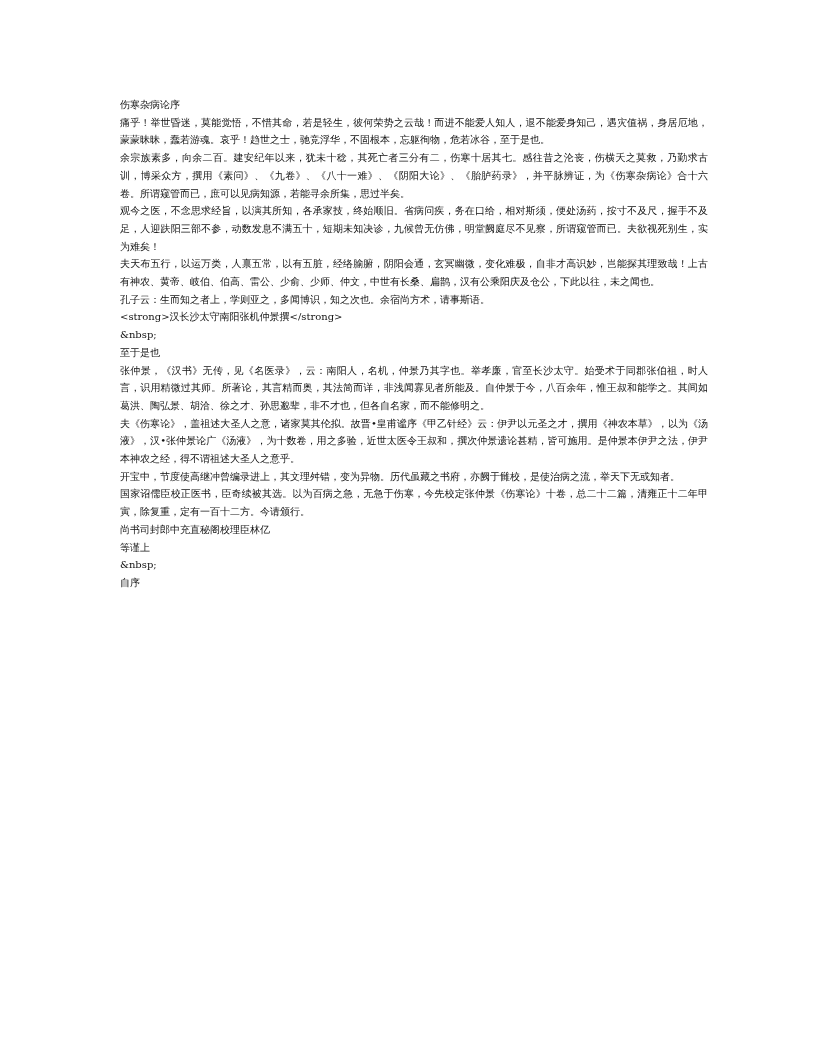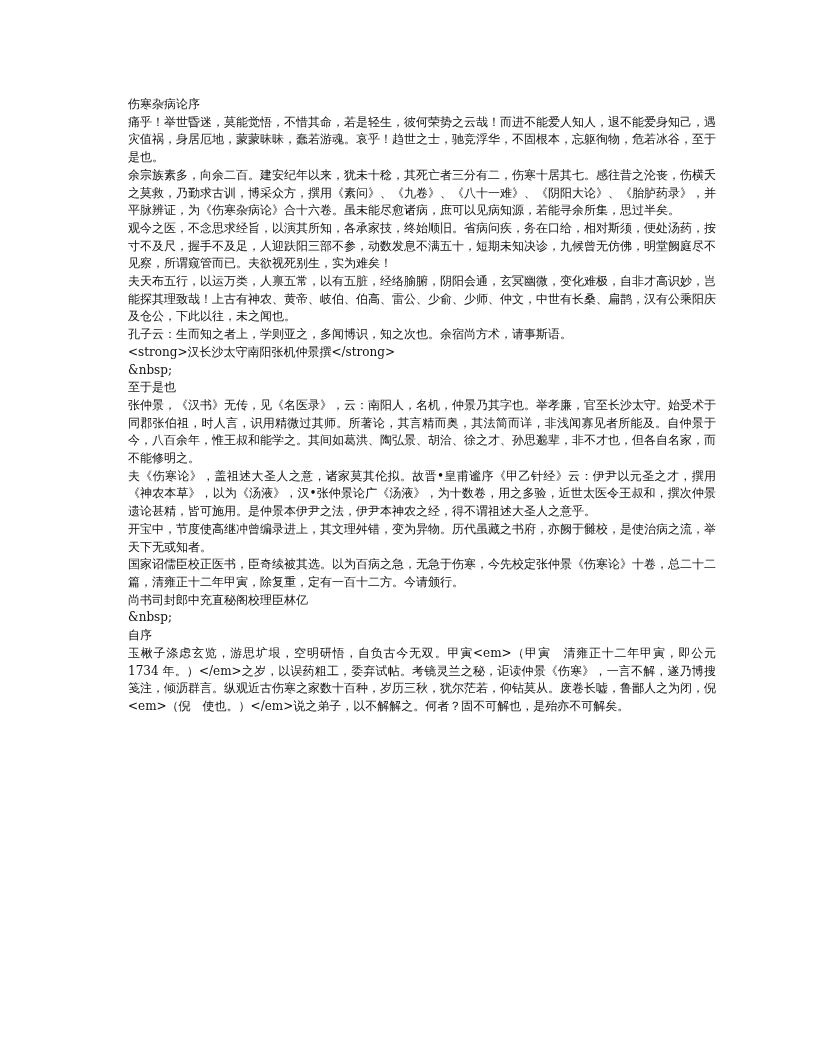--- a/index.html
+++ b/index.html
@@ -1,44 +1,44 @@
 <!DOCTYPE html>
 <html><head>
 <meta charset="utf-8">
 <style>
   html, body { margin: 0; padding: 0; background: #ffffff; }
   body { width: 816px; height: 1056px; position: relative; overflow: hidden; }
   .page {
     position: absolute;
-    left: 128px;
+    left: 120px;
     top: 96px;
     width: 588px;
     font-family: "DejaVu Serif", "Liberation Serif", serif;
-    font-size: 12px;
+    font-size: 10px;
     line-height: 17.7px;
     color: #111111;
     text-align: justify;
     text-justify: inter-character;
   }
   .page p { margin: 0; padding: 0; }
 </style>
 </head>
 <body>
 
 <div class="page">
   <p>伤寒杂病论序</p>
   <p>痛乎！举世昏迷，莫能觉悟，不惜其命，若是轻生，彼何荣势之云哉！而进不能爱人知人，退不能爱身知己，遇灾值祸，身居厄地，蒙蒙昧昧，蠢若游魂。哀乎！趋世之士，驰竞浮华，不固根本，忘躯徇物，危若冰谷，至于是也。</p>
-  <p>余宗族素多，向余二百。建安纪年以来，犹未十稔，其死亡者三分有二，伤寒十居其七。感往昔之沦丧，伤横夭之莫救，乃勤求古训，博采众方，撰用《素问》、《九卷》、《八十一难》、《阴阳大论》、《胎胪药录》，并平脉辨证，为《伤寒杂病论》合十六卷。虽未能尽愈诸病，庶可以见病知源，若能寻余所集，思过半矣。</p>
+  <p>余宗族素多，向余二百。建安纪年以来，犹未十稔，其死亡者三分有二，伤寒十居其七。感往昔之沦丧，伤横夭之莫救，乃勤求古训，博采众方，撰用《素问》、《九卷》、《八十一难》、《阴阳大论》、《胎胪药录》，并平脉辨证，为《伤寒杂病论》合十六卷。所谓窥管而已，庶可以见病知源，若能寻余所集，思过半矣。</p>
   <p>观今之医，不念思求经旨，以演其所知，各承家技，终始顺旧。省病问疾，务在口给，相对斯须，便处汤药，按寸不及尺，握手不及足，人迎趺阳三部不参，动数发息不满五十，短期未知决诊，九候曾无仿佛，明堂阙庭尽不见察，所谓窥管而已。夫欲视死别生，实为难矣！</p>
   <p>夫天布五行，以运万类，人禀五常，以有五脏，经络腧腑，阴阳会通，玄冥幽微，变化难极，自非才高识妙，岂能探其理致哉！上古有神农、黄帝、岐伯、伯高、雷公、少俞、少师、仲文，中世有长桑、扁鹊，汉有公乘阳庆及仓公，下此以往，未之闻也。</p>
   <p>孔子云：生而知之者上，学则亚之，多闻博识，知之次也。余宿尚方术，请事斯语。</p>
   <p>&lt;strong&gt;汉长沙太守南阳张机仲景撰&lt;/strong&gt;</p>
   <p>&amp;nbsp;</p>
   <p>至于是也</p>
   <p>张仲景，《汉书》无传，见《名医录》，云：南阳人，名机，仲景乃其字也。举孝廉，官至长沙太守。始受术于同郡张伯祖，时人言，识用精微过其师。所著论，其言精而奥，其法简而详，非浅闻寡见者所能及。自仲景于今，八百余年，惟王叔和能学之。其间如葛洪、陶弘景、胡洽、徐之才、孙思邈辈，非不才也，但各自名家，而不能修明之。</p>
   <p>夫《伤寒论》，盖祖述大圣人之意，诸家莫其伦拟。故晋•皇甫谧序《甲乙针经》云：伊尹以元圣之才，撰用《神农本草》，以为《汤液》，汉•张仲景论广《汤液》，为十数卷，用之多验，近世太医令王叔和，撰次仲景遗论甚精，皆可施用。是仲景本伊尹之法，伊尹本神农之经，得不谓祖述大圣人之意乎。</p>
   <p>开宝中，节度使高继冲曾编录进上，其文理舛错，变为异物。历代虽藏之书府，亦阙于雠校，是使治病之流，举天下无或知者。</p>
   <p>国家诏儒臣校正医书，臣奇续被其选。以为百病之急，无急于伤寒，今先校定张仲景《伤寒论》十卷，总二十二篇，清雍正十二年甲寅，除复重，定有一百十二方。今请颁行。</p>
   <p>尚书司封郎中充直秘阁校理臣林亿</p>
+  <p>等谨上</p>
   <p>&amp;nbsp;</p>
   <p>自序</p>
-  <p>玉楸子涤虑玄览，游思圹垠，空明研悟，自负古今无双。甲寅&lt;em&gt;（甲寅　清雍正十二年甲寅，即公元 1734 年。）&lt;/em&gt;之岁，以误药粗工，委弃试帖。考镜灵兰之秘，讵读仲景《伤寒》，一言不解，遂乃博搜笺注，倾沥群言。纵观近古伤寒之家数十百种，岁历三秋，犹尔茫若，仰钻莫从。废卷长嘘，鲁鄙人之为闭，倪&lt;em&gt;（倪　使也。）&lt;/em&gt;说之弟子，以不解解之。何者？固不可解也，是殆亦不可解矣。</p>
 </div>
 
 </body></html>

